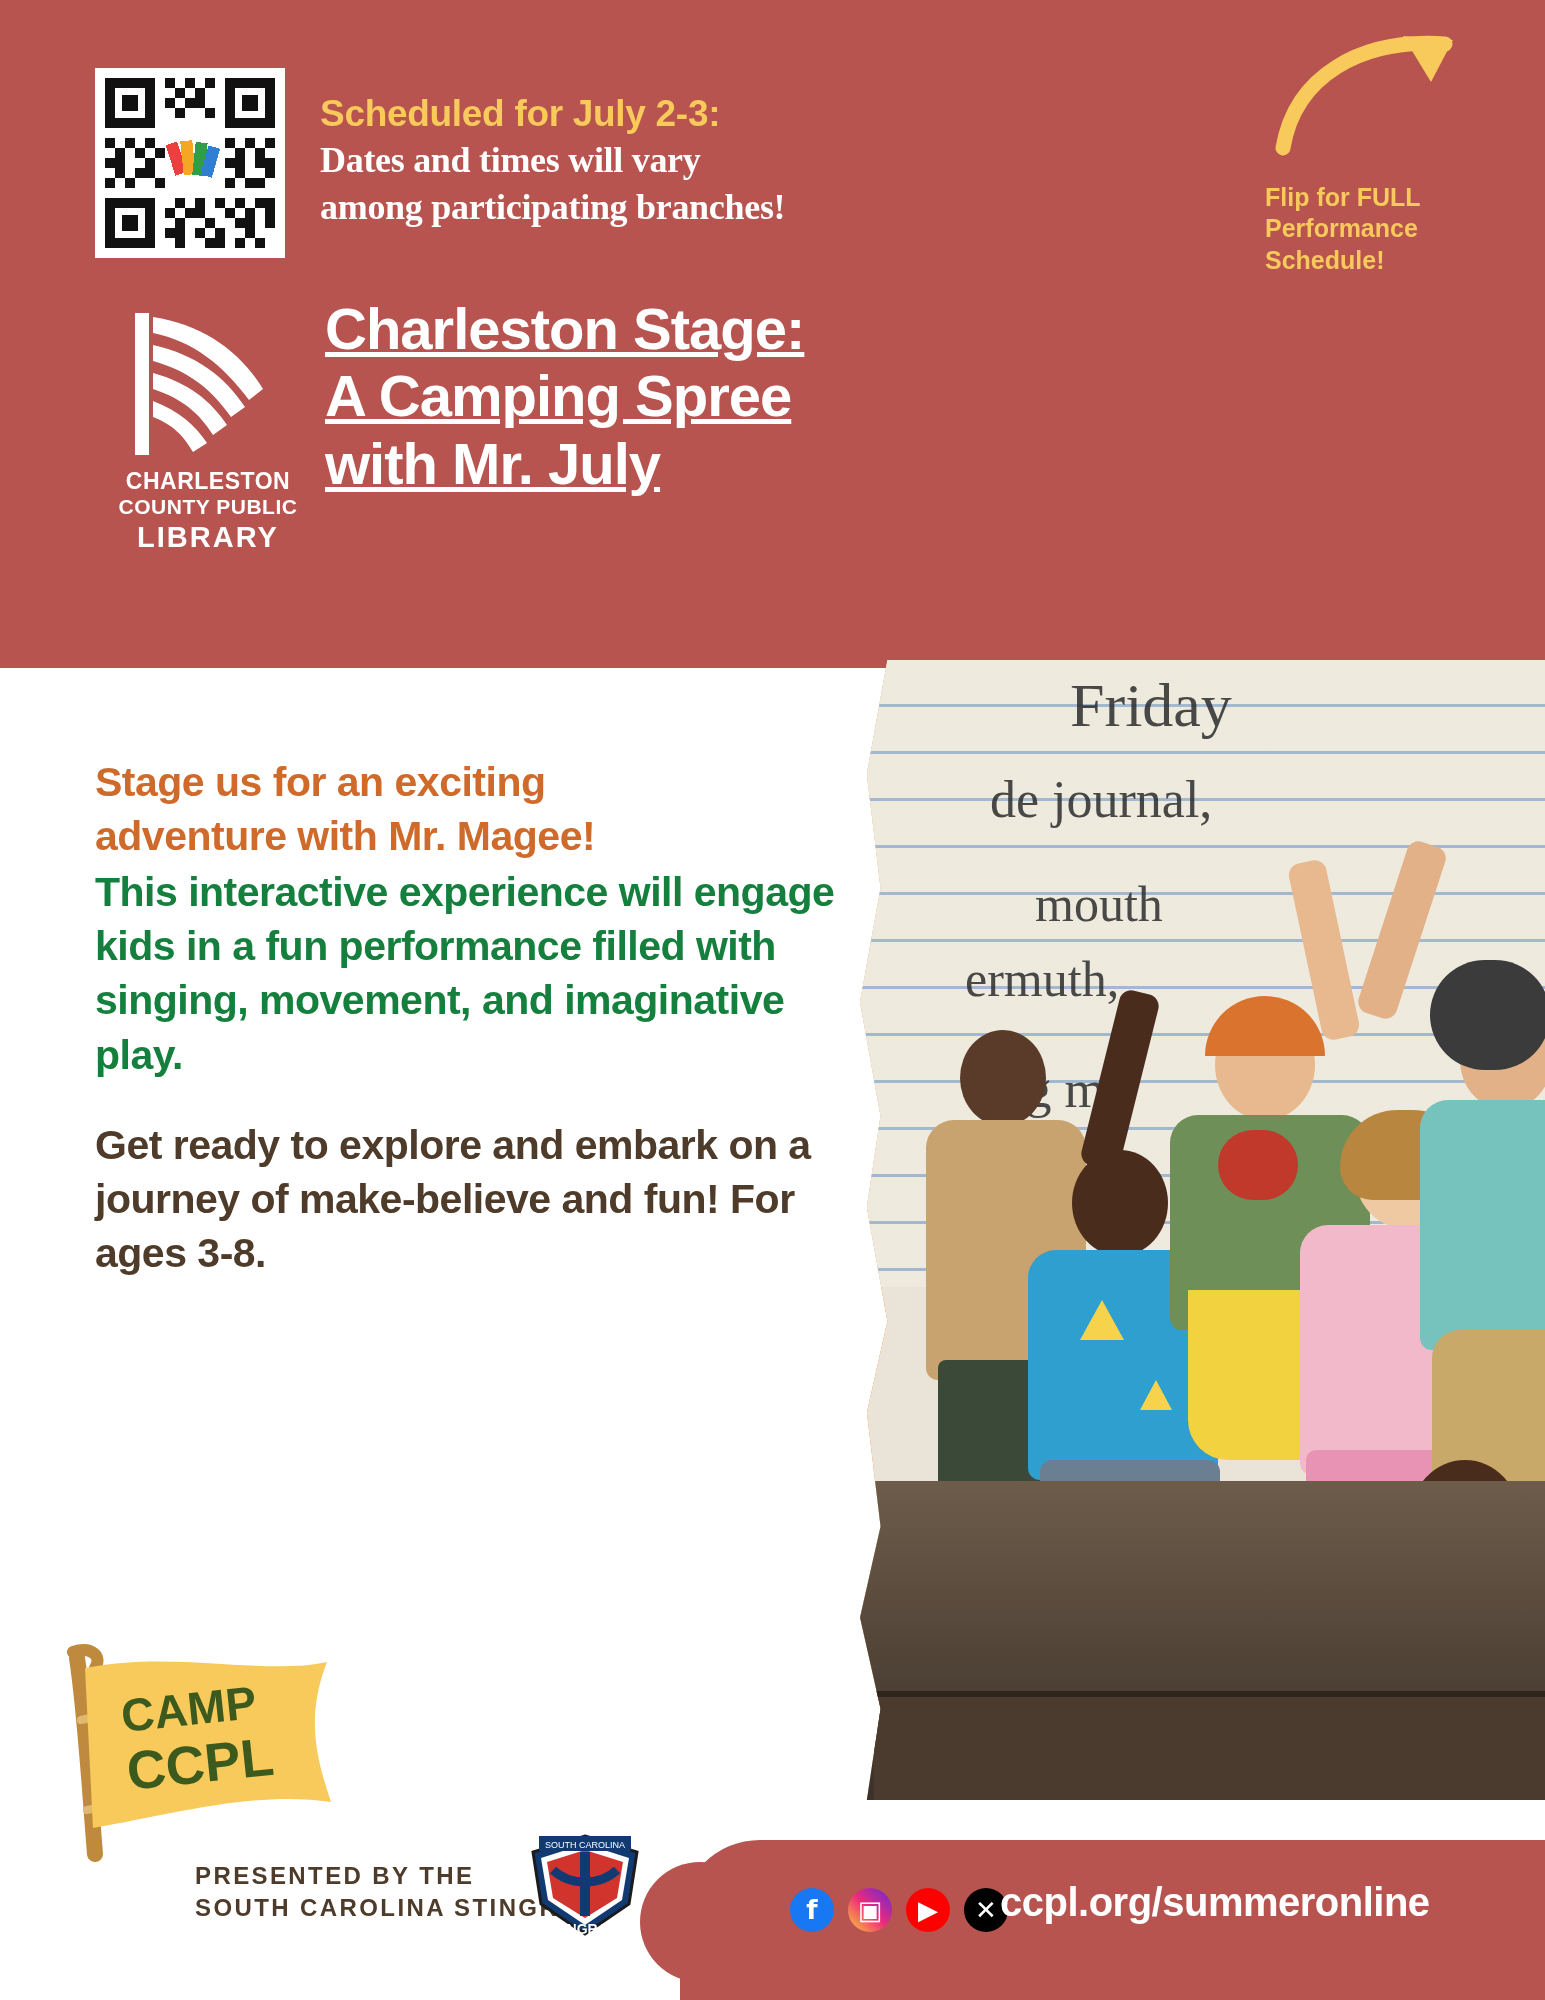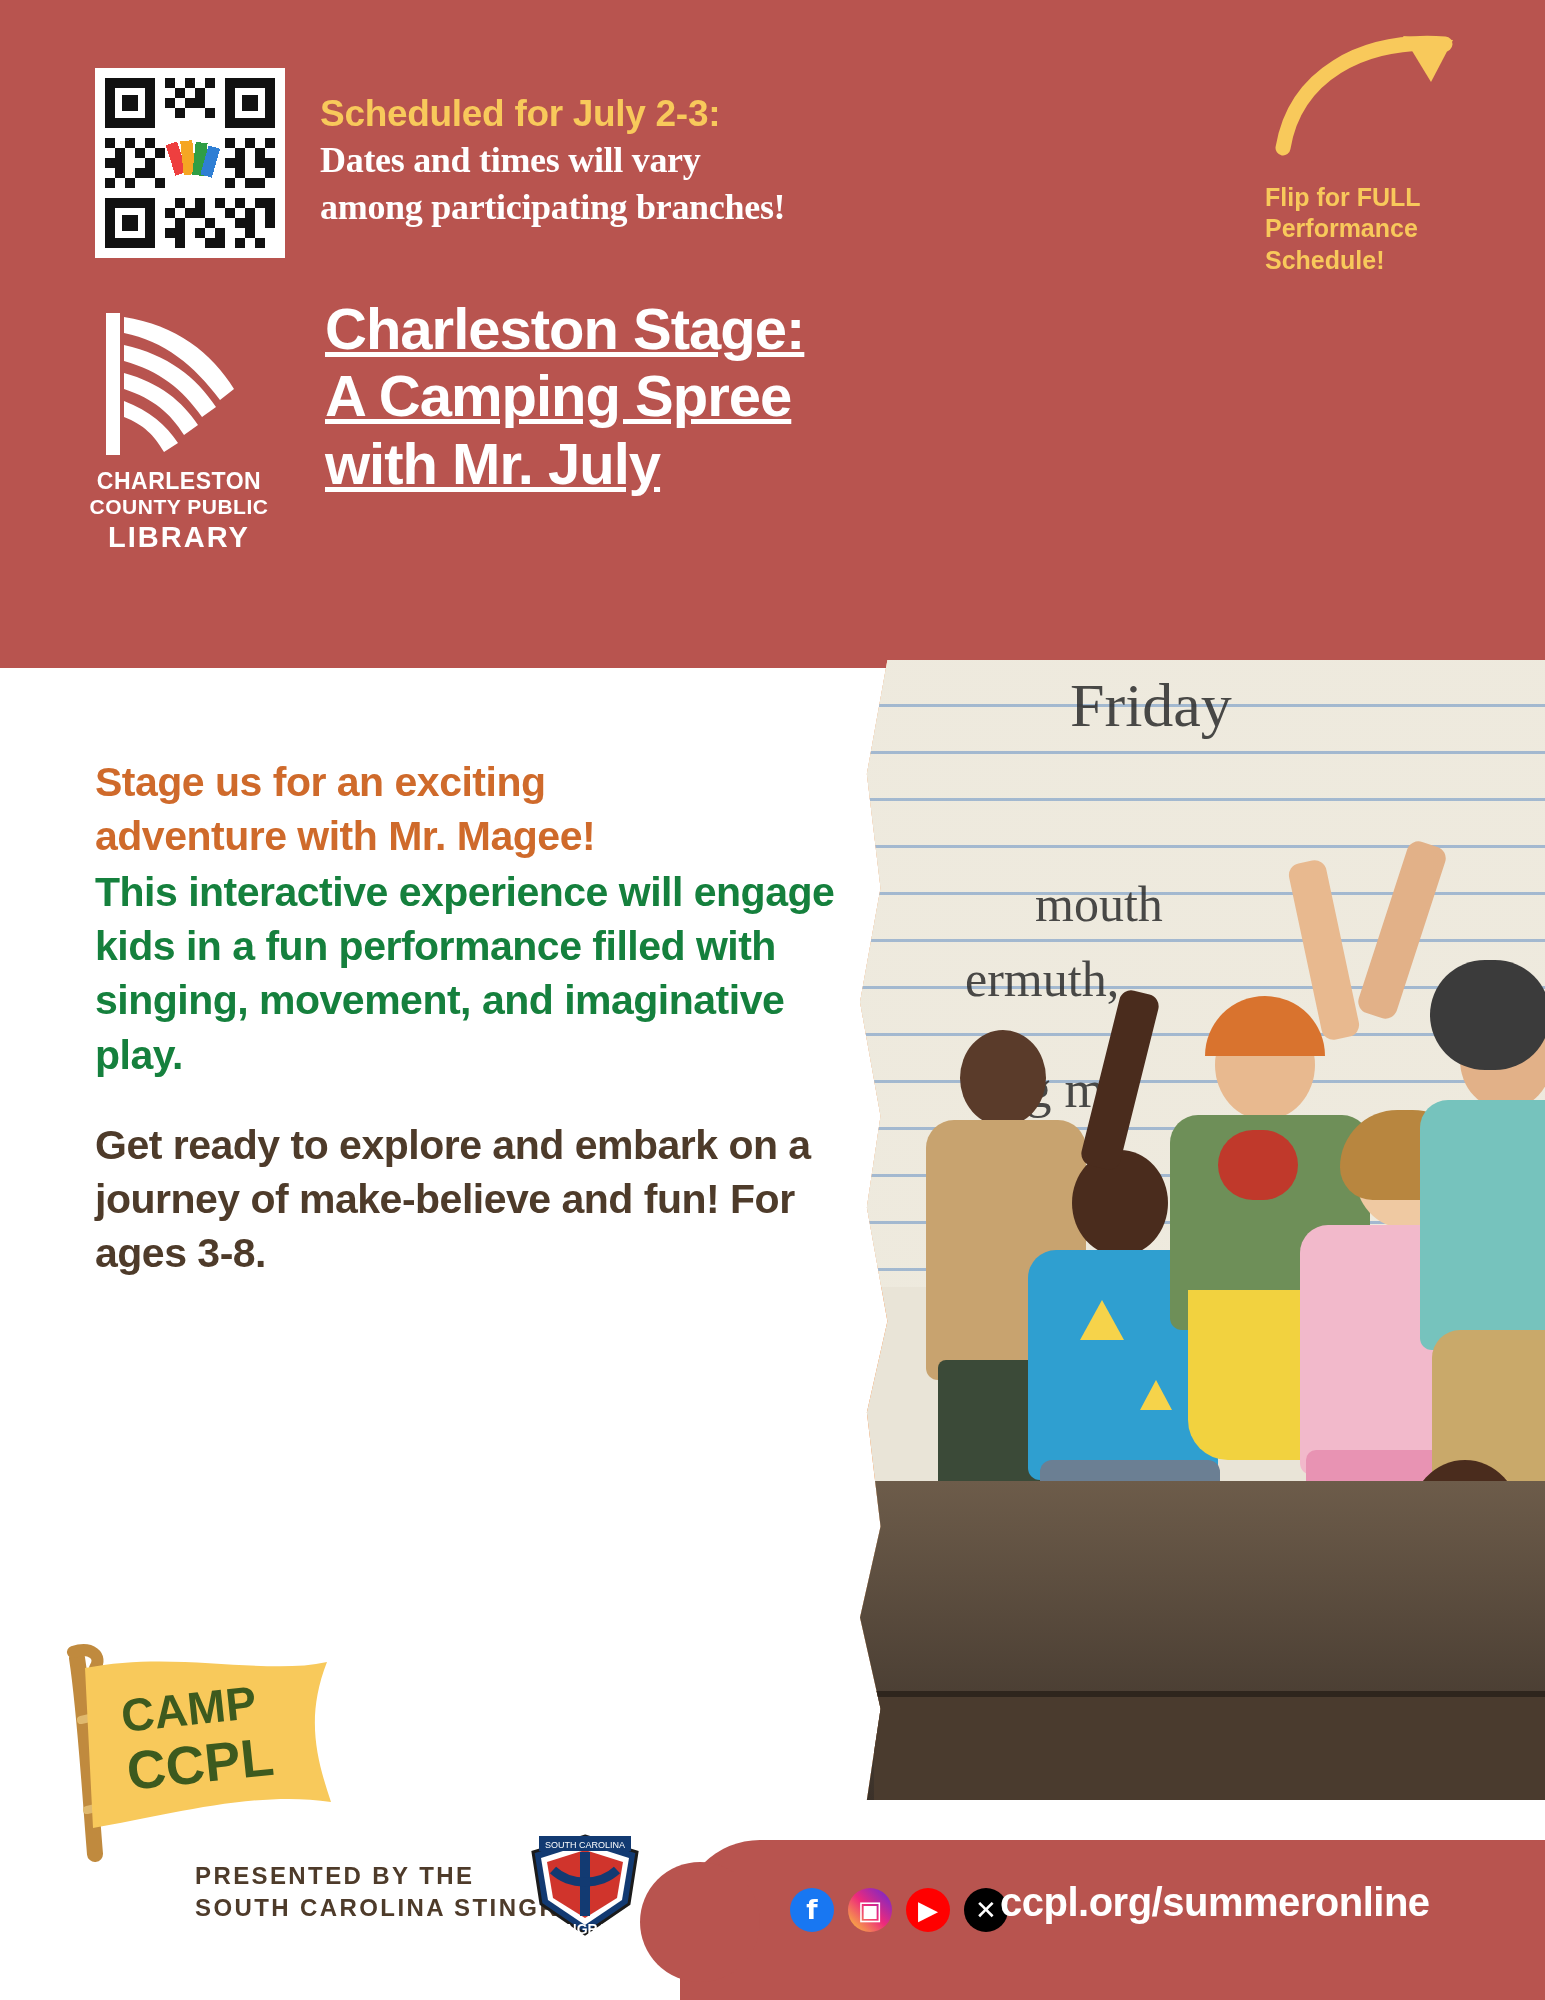--- a/index.html
+++ b/index.html
@@ -66,21 +66,21 @@
     width: 190px;
     color: #f8c95b;
     font-size: 25px;
     font-weight: bold;
     line-height: 1.25;
   }
 
   
   .ccpl-logo {
     position: absolute;
-    left: 79px; top: 305px;
+    left: 108px; top: 305px;
     width: 200px;
   }
   .ccpl-mark { width: 170px; height: 155px; display:block; margin-left: 5px;}
   .ccpl-words {
     color: #ffffff;
     font-family: "Liberation Sans", sans-serif;
     font-weight: bold;
     text-align: center;
     line-height: 1.18;
     margin-top: 8px;
@@ -371,20 +371,21 @@
     <div>A Camping Spree</div>
     <div>with Mr. July</div>
   </div>
 </div>
 
 <div class="photo">
   <div class="bg"></div>
   <div class="lines"></div>
 
   <div class="scribble" style="left:210px; top:10px; font-size:62px;">Friday</div>
+  <div class="scribble" style="left:130px; top:110px; font-size:52px;">de journal,</div>
   <div class="scribble" style="left:175px; top:215px; font-size:50px;">mouth</div>
   <div class="scribble" style="left:105px; top:290px; font-size:50px;">ermuth,</div>
   <div class="scribble" style="left:125px; top:400px; font-size:52px;">ing m</div>
 
   <div class="fig" style="left:60px; top:370px; width:180px; height:640px;">
     <div class="head" style="left:40px; top:0; width:86px; height:96px; background:#5a3b2a;"></div>
     <div class="body" style="left:6px; top:90px; width:160px; height:260px; background:#c8a36f;"></div>
     <div class="body" style="left:18px; top:330px; width:136px; height:300px; background:#3b4a38; border-radius:8px;"></div>
   </div>
 

